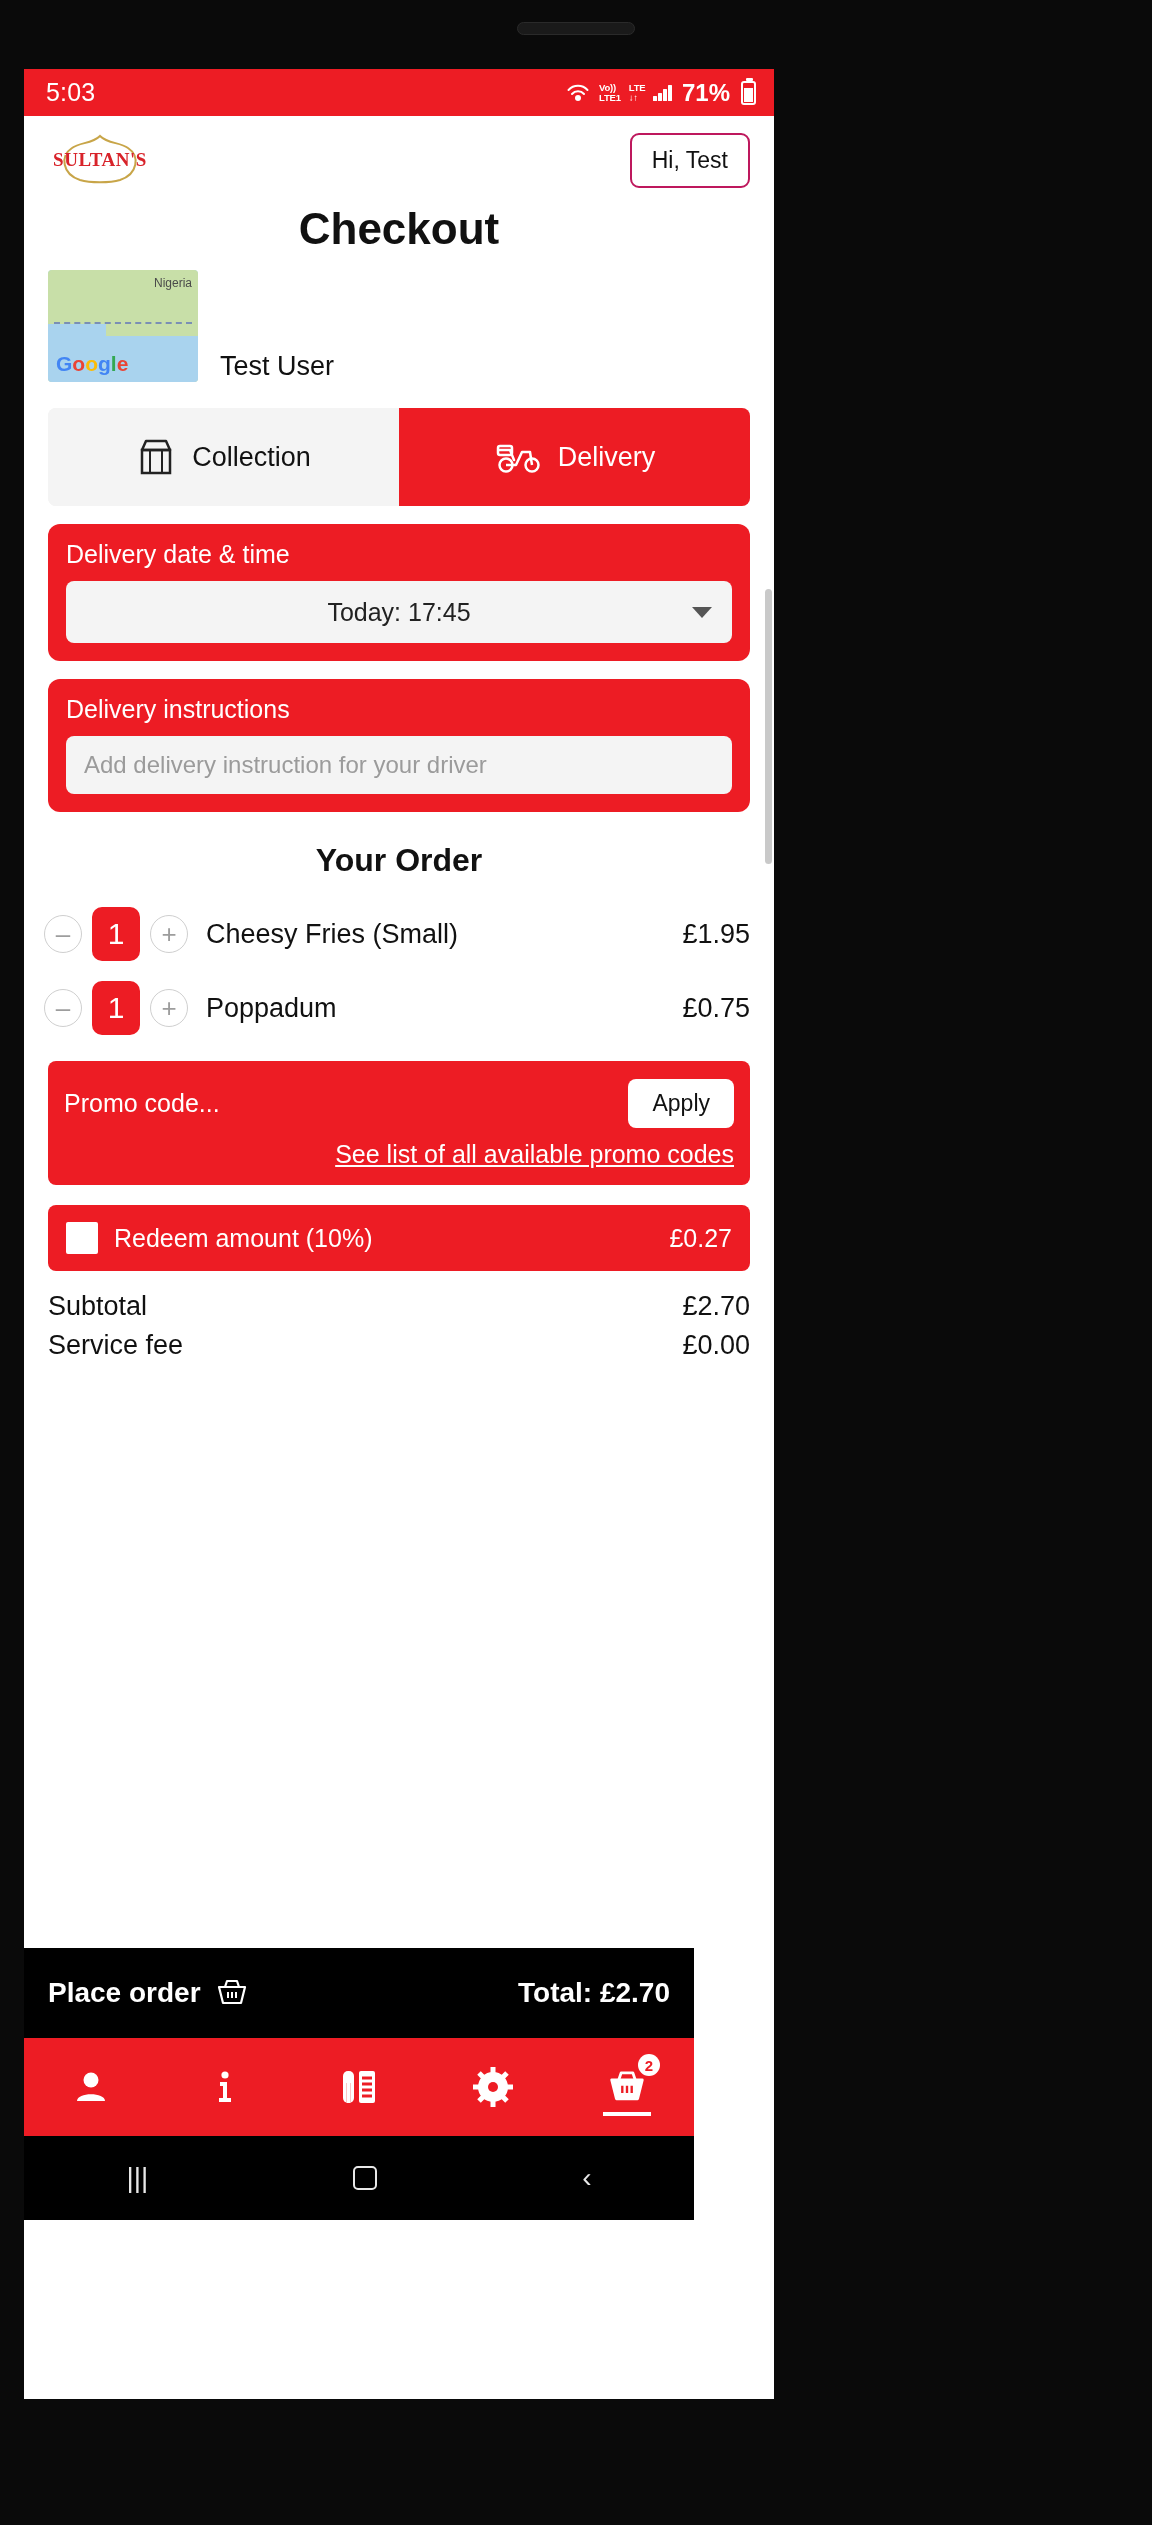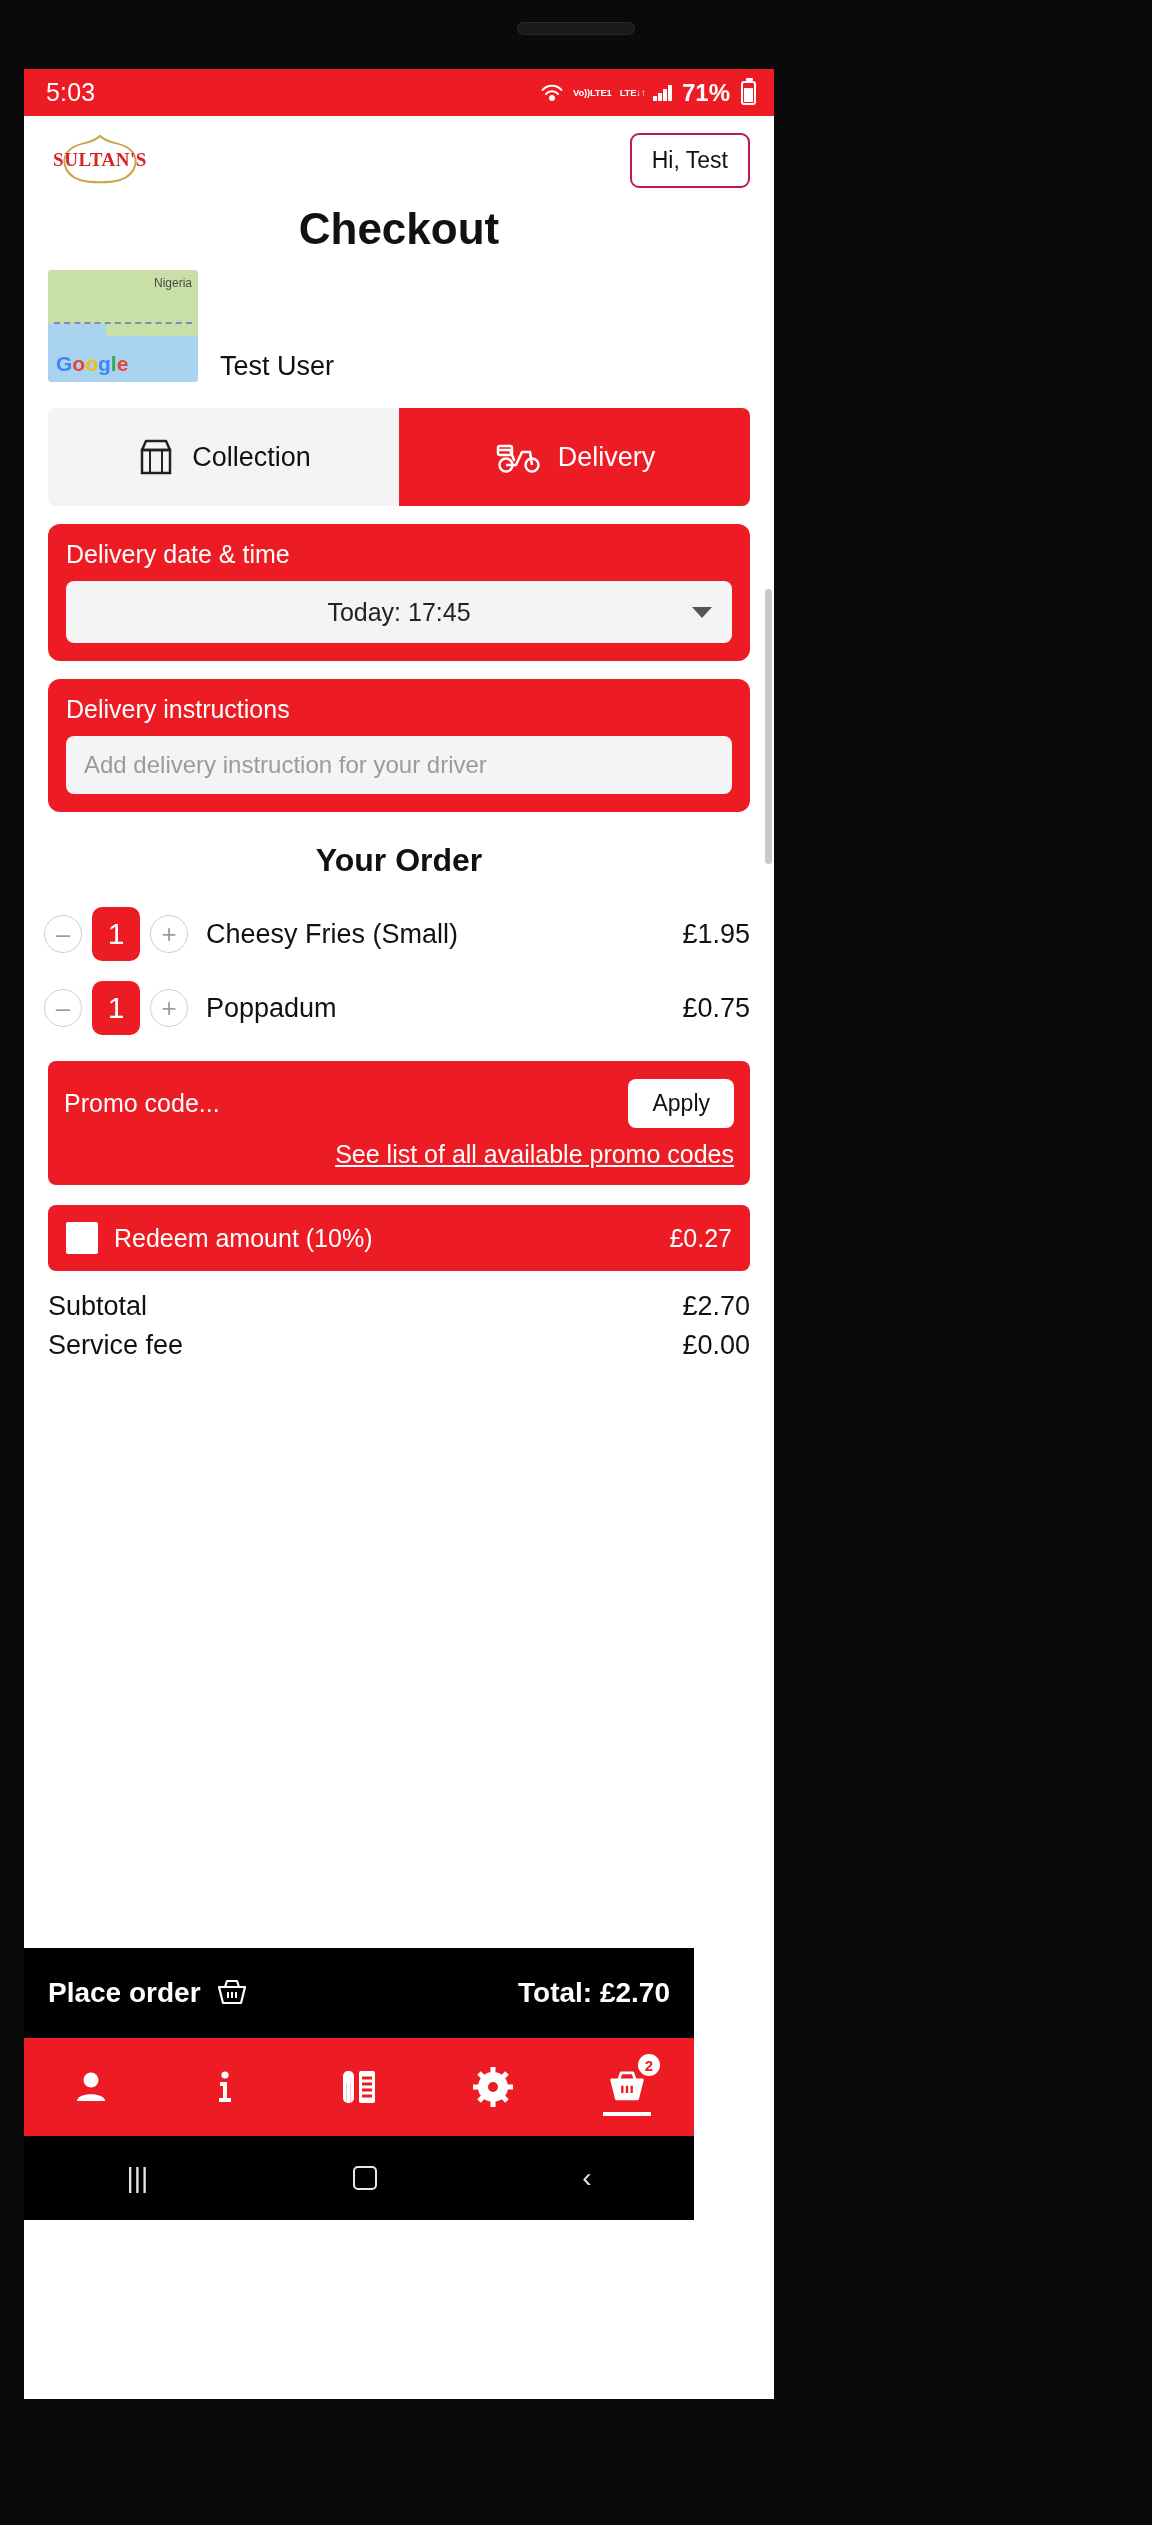--- a/index.html
+++ b/index.html
@@ -28,21 +28,21 @@
 
   
   .statusbar {
     height: 47px; background: #ED1C24;
     display: flex; align-items: center;
     padding: 0 18px 0 22px; color: #fff;
   }
   .status-time { font-size: 25px; letter-spacing: .2px; }
   .status-right { margin-left: auto; display: flex; align-items: center; gap: 8px; }
   .si { display: flex; align-items: center; }
-  .tiny-stack { display: flex; align-items: flex-start; line-height: 1; }
+  .tiny-stack { display: flex; flex-direction: column; align-items: flex-start; line-height: 1; }
   .tiny-stack span { font-size: 9.5px; font-weight: bold; letter-spacing: -.2px; }
   .bars { display: flex; align-items: flex-end; gap: 1.5px; height: 16px; }
   .bars i { display: block; width: 3.5px; background: #fff; border-radius: .5px; }
   .battery-pct { font-size: 24px; font-weight: 600; margin-left: 2px; }
   .battery {
     width: 15px; height: 24px; border: 2px solid #fff; border-radius: 3px;
     position: relative; margin-left: 3px;
   }
   .battery::before {
     content: ""; position: absolute; top: -5px; left: 3px;

